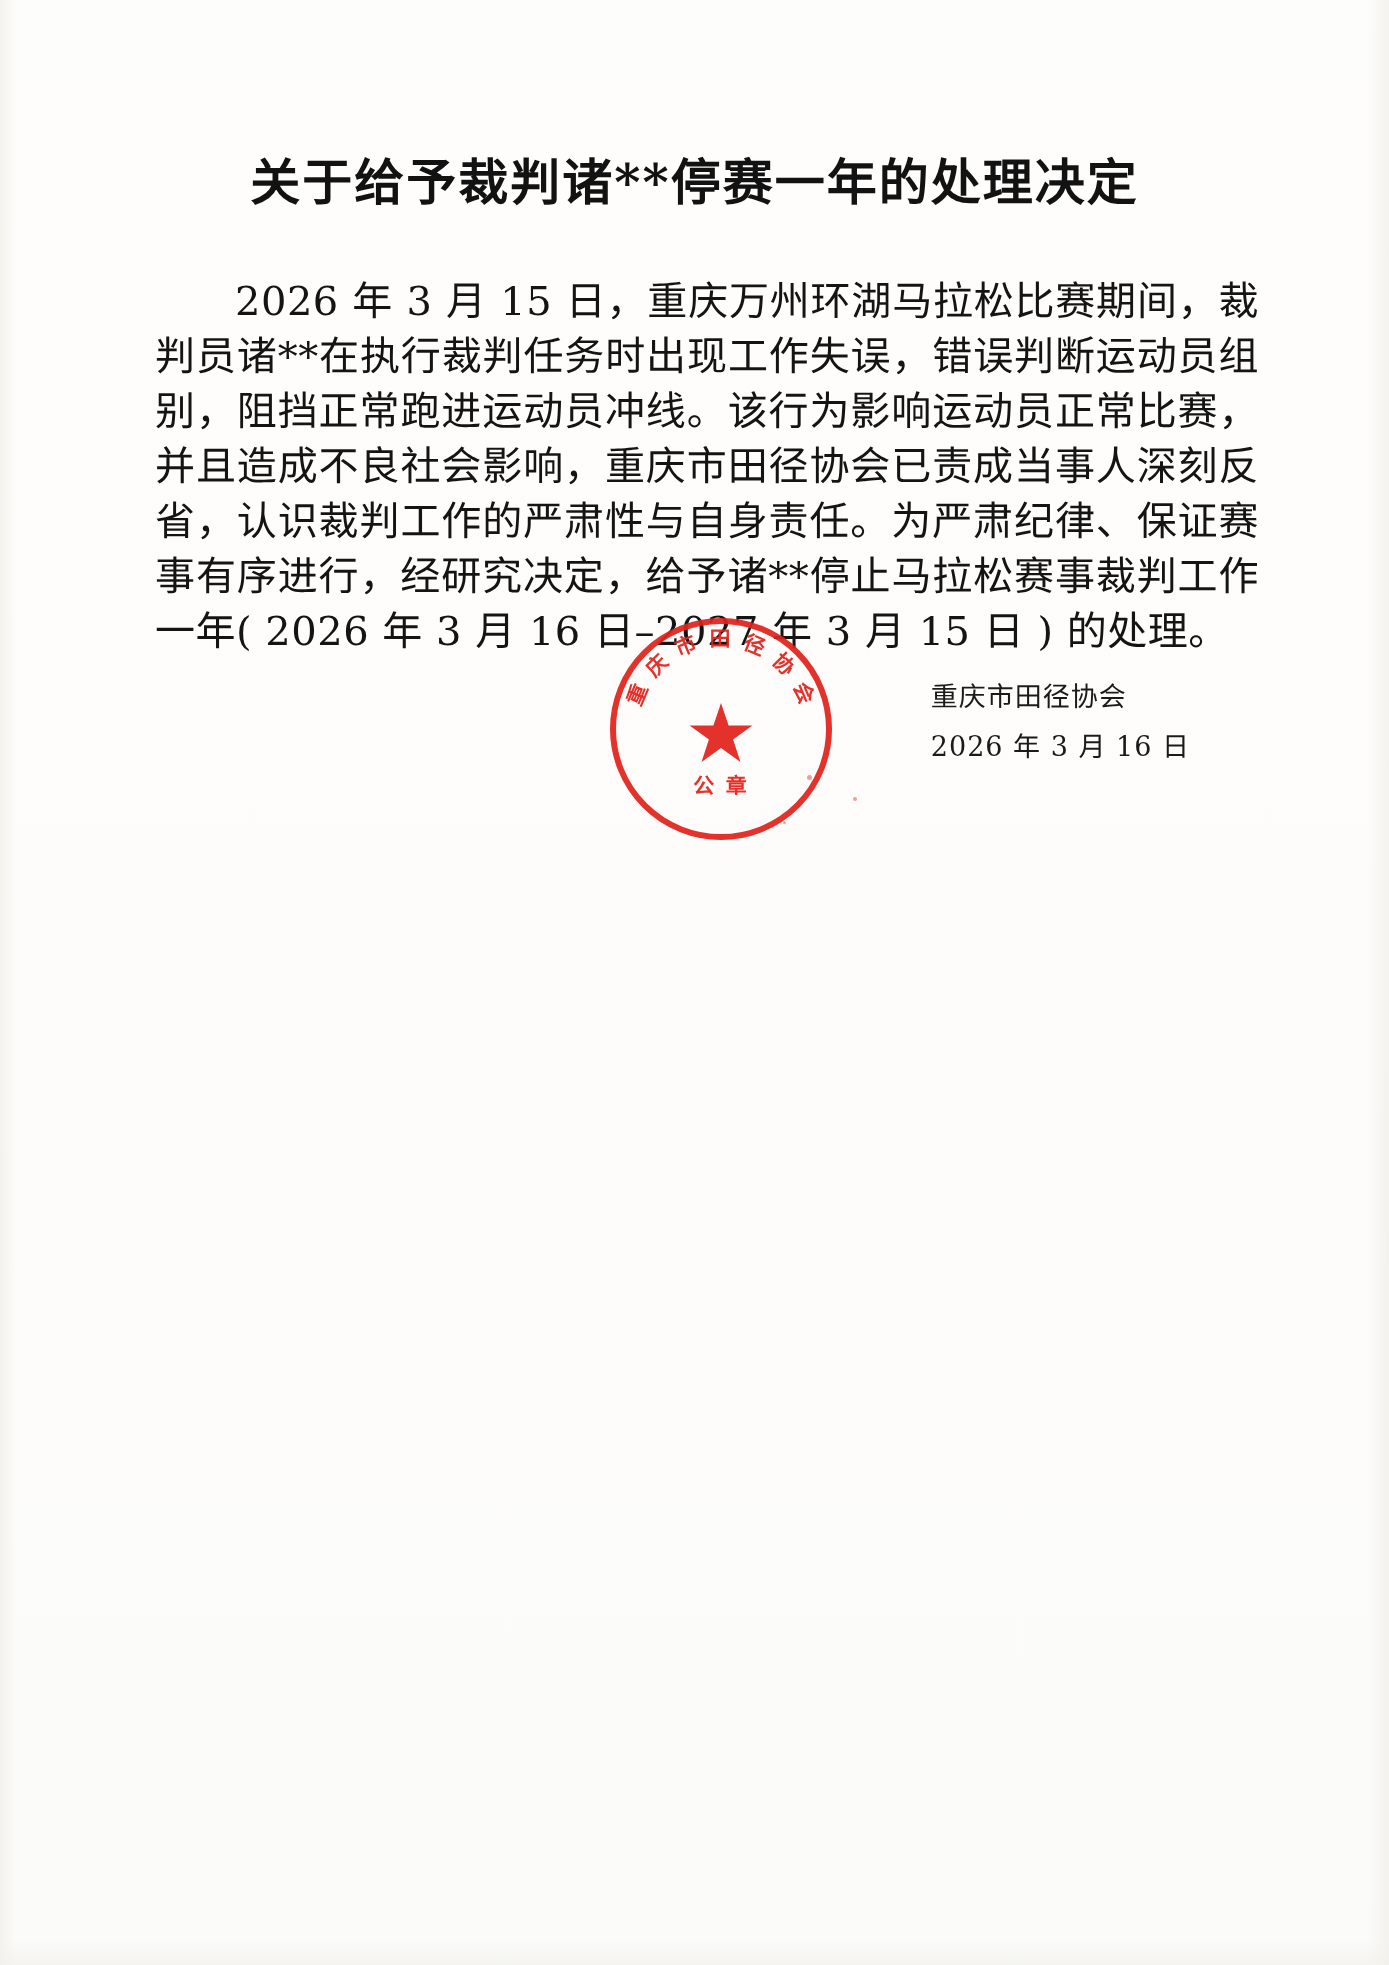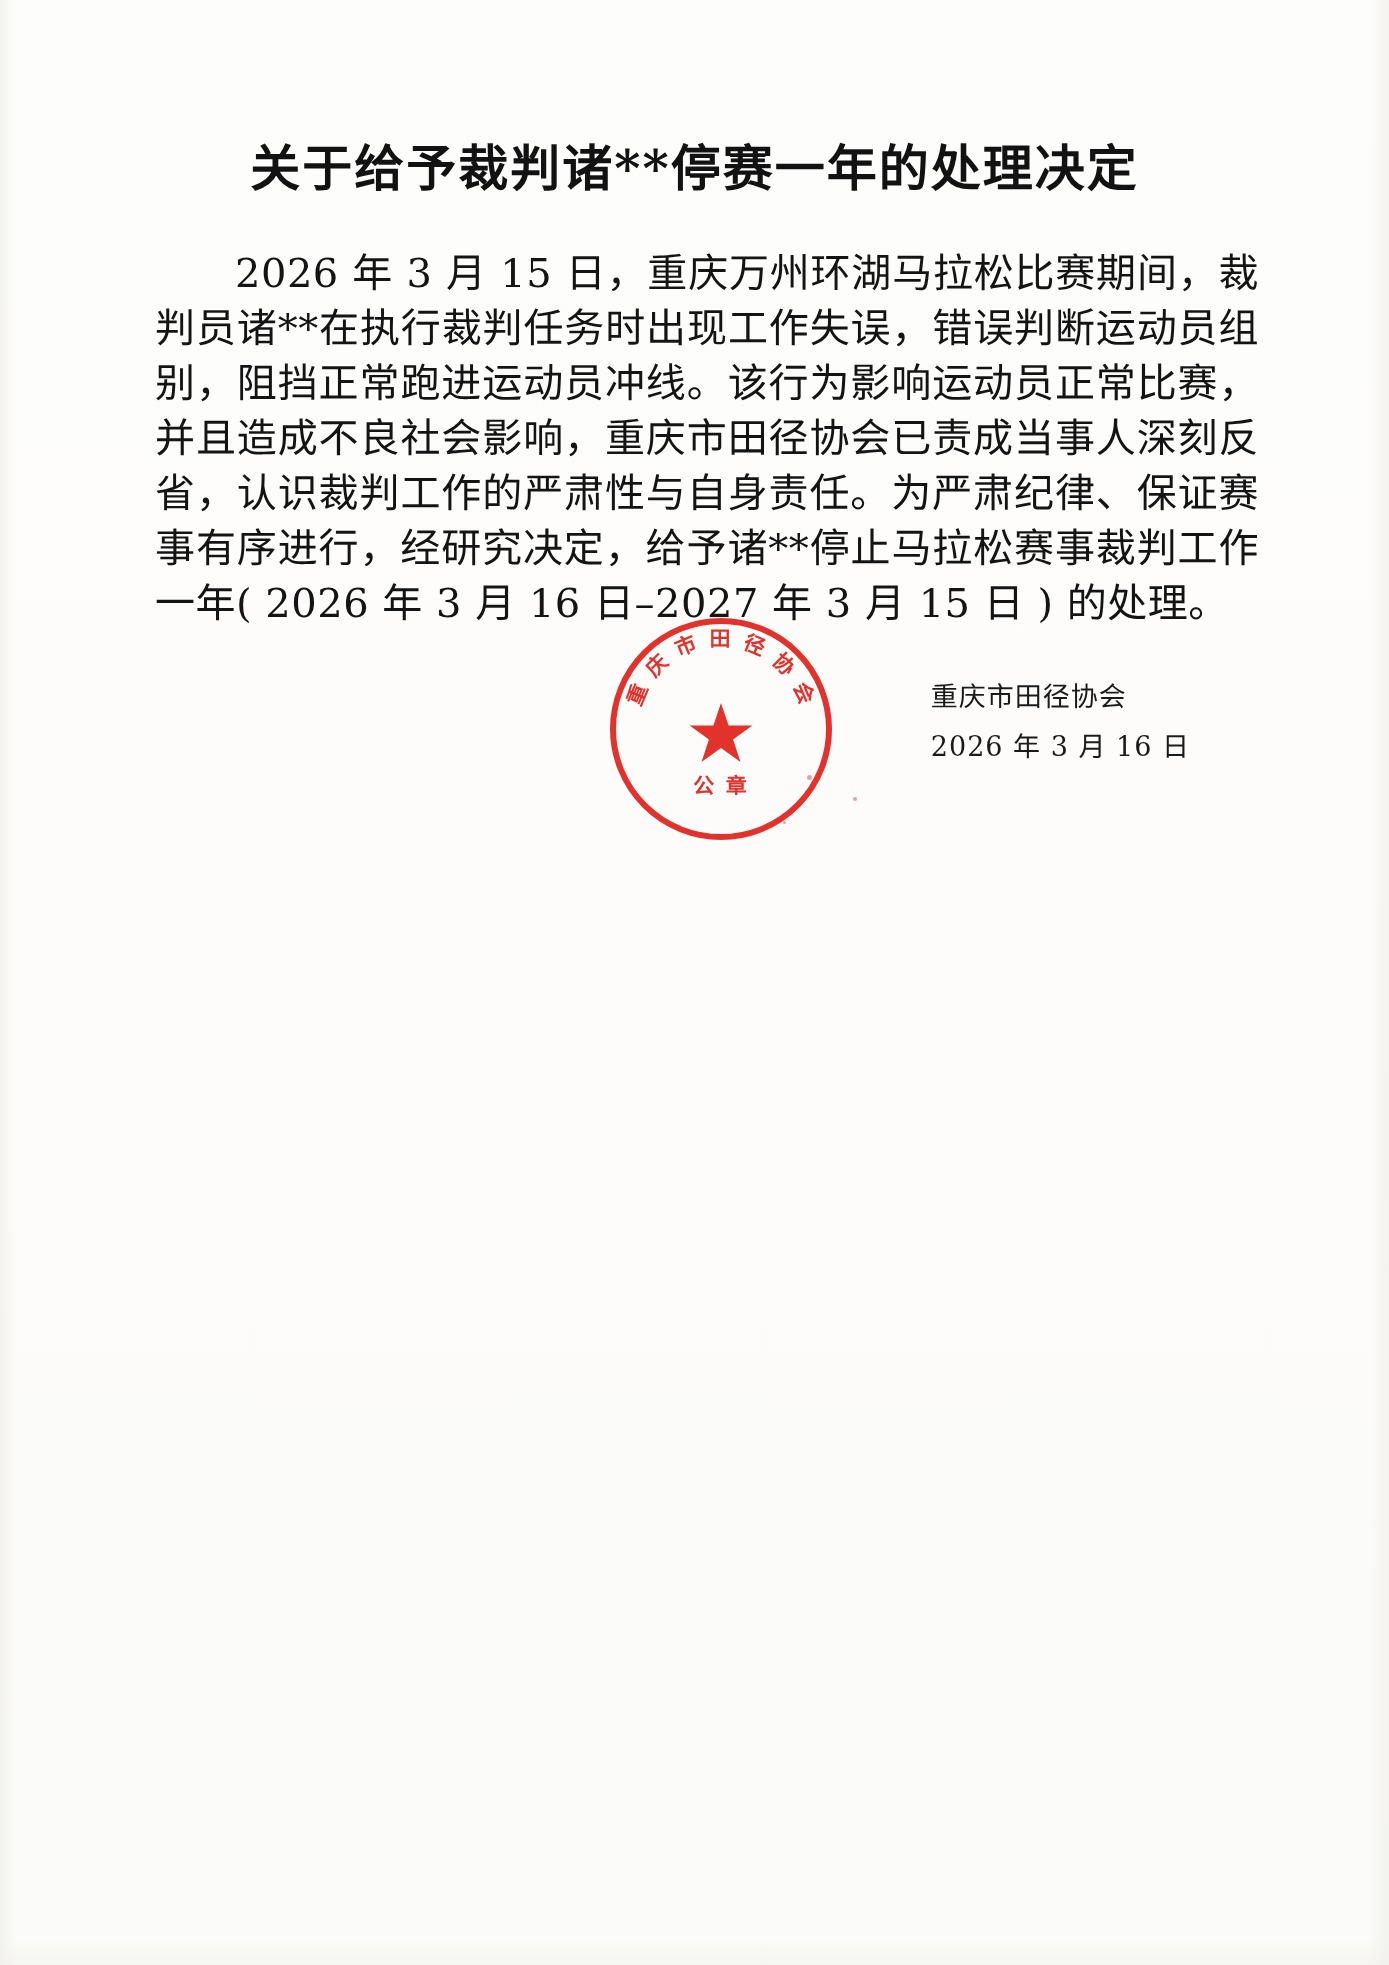--- a/index.html
+++ b/index.html
@@ -53,21 +53,21 @@
   }
 
   .content {
     position: absolute;
     left: 0;
     top: 0;
     width: 1389px;
   }
 
   .doc-title {
-    margin: 2px;
+    margin: 16px;
     padding: 126px 0 0 0;
     text-align: center;
     font-family: "DejaVu Serif", "Liberation Serif", serif;
     font-weight: 700;
     font-size: 50px;
     letter-spacing: 2px;
     color: #121212;
   }
 
   .doc-body {

